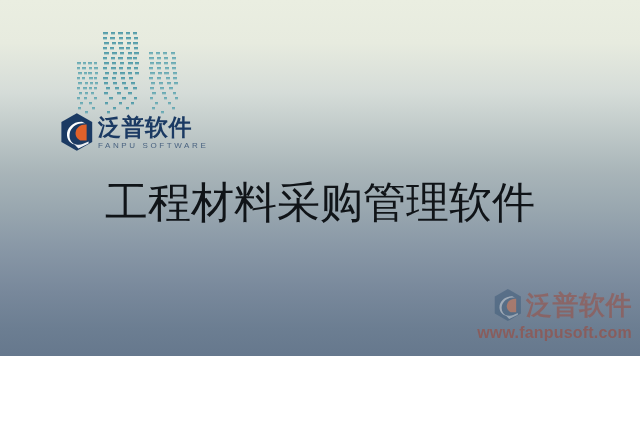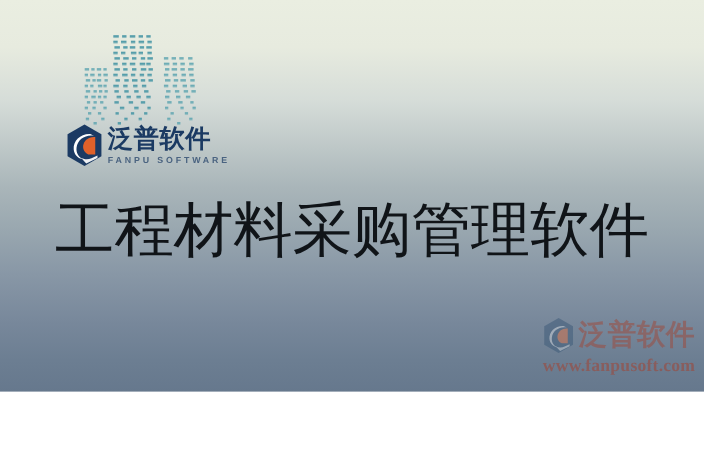--- a/index.html
+++ b/index.html
@@ -68,37 +68,37 @@
     font-size: 23px;
     font-weight: 700;
     line-height: 1.05;
     color: #1b3a63;
     letter-spacing: 0.5px;
     white-space: nowrap;
   }
   #logo-en {
     font-family: "Liberation Sans", sans-serif;
     font-size: 8px;
-    font-weight: 700;
+    font-weight: 400;
     line-height: 1.2;
     color: #4a6380;
     letter-spacing: 2.6px;
     white-space: nowrap;
     margin-top: 2px;
   }
 
   
   #headline {
     position: absolute;
     left: 0;
     top: 176px;
     width: 640px;
     text-align: center;
     font-family: "DejaVu Serif", "Liberation Serif", serif;
-    font-size: 54px;
+    font-size: 43px;
     line-height: 1.23;
     color: #101418;
     letter-spacing: 0px;
     font-weight: 400;
   }
   #headline .line { display: block; white-space: nowrap; }
 
   
   #watermark {
     position: absolute;
@@ -123,21 +123,21 @@
   #wm-cn {
     font-family: "DejaVu Sans", "Liberation Sans", sans-serif;
     font-size: 26px;
     font-weight: 700;
     color: #9e4a3c;
     letter-spacing: 0.5px;
     line-height: 1;
     white-space: nowrap;
   }
   #wm-url {
-    font-family: Liberation Serif, serif;
+    font-family: Liberation Sans, sans-serif;
     font-size: 16px;
     font-weight: 700;
     color: #a4412f;
     letter-spacing: 0.2px;
     line-height: 1.2;
     margin-top: 1px;
     white-space: nowrap;
   }
 </style>
 </head>

